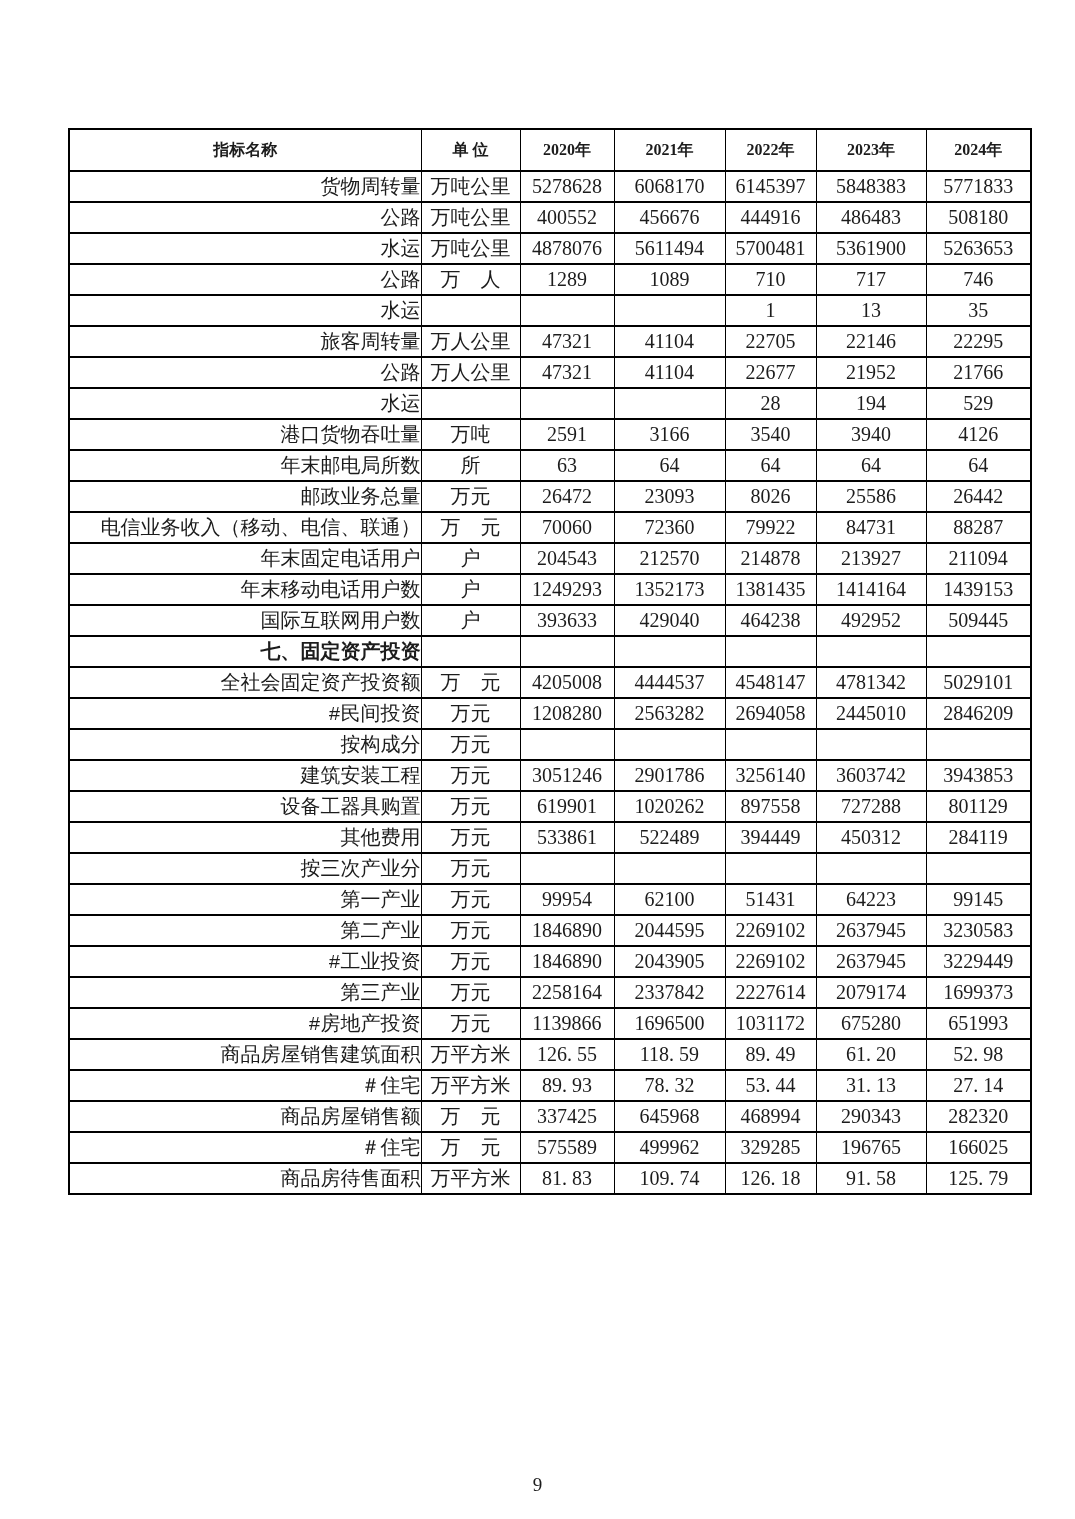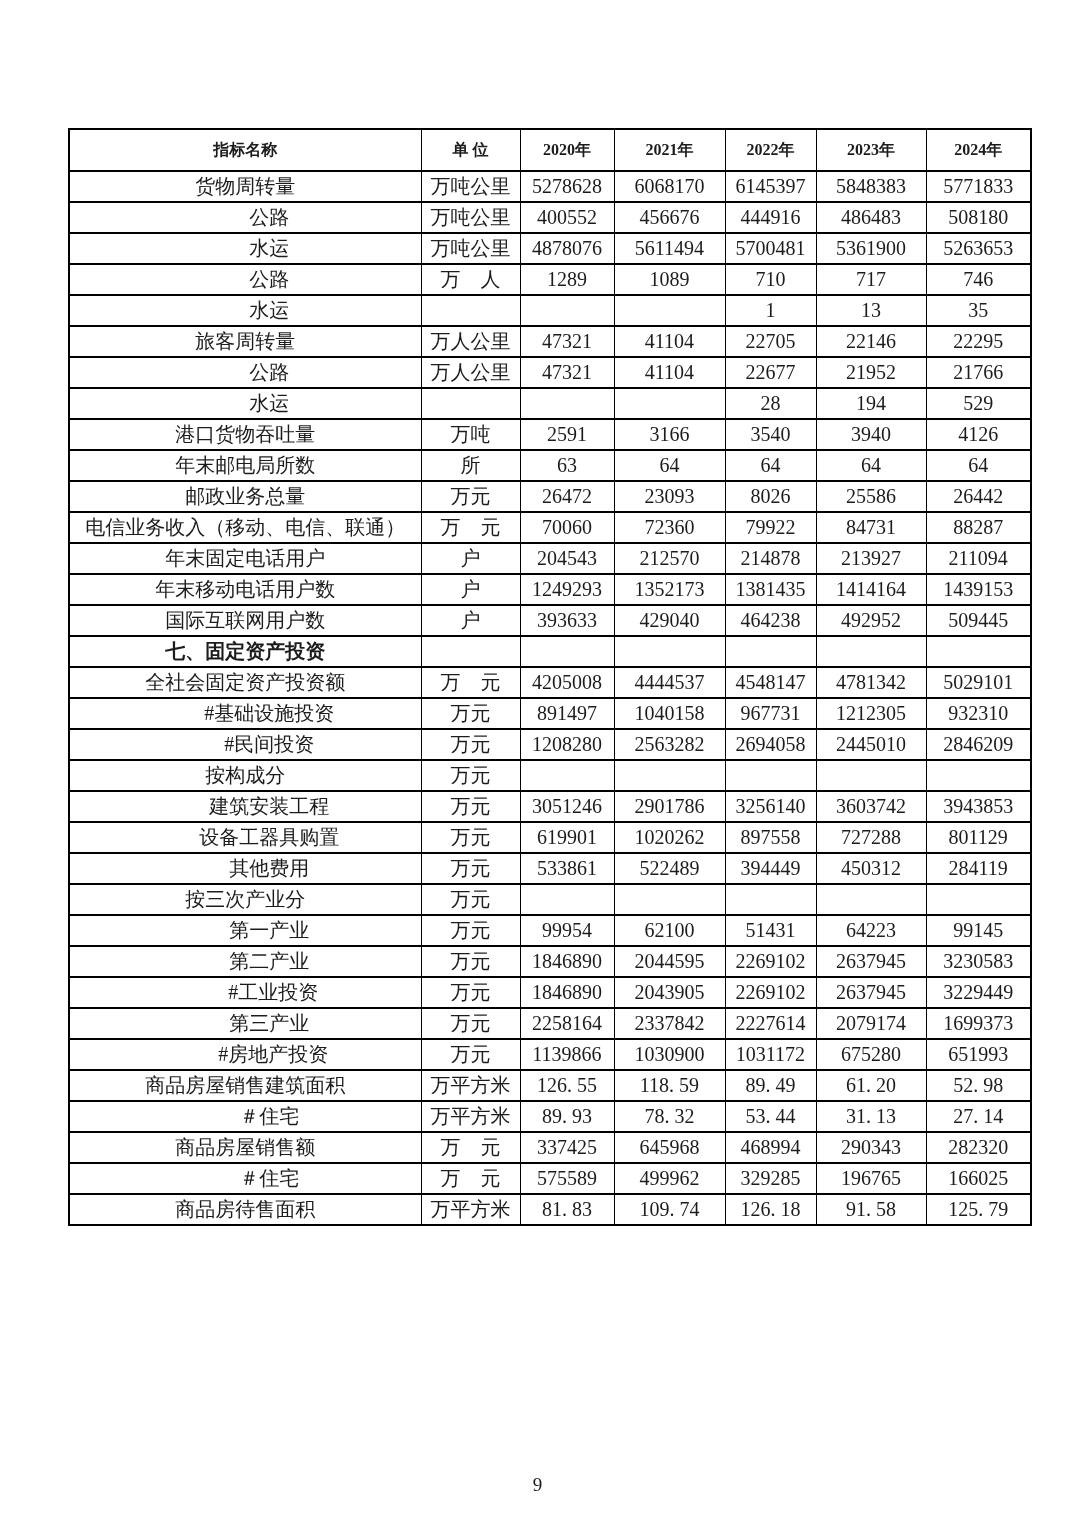--- a/index.html
+++ b/index.html
@@ -39,21 +39,21 @@
     height: 40px;
     font-weight: bold;
     text-align: center;
     vertical-align: middle;
     font-size: 16px;
   }
   table.stats tbody td {
     height: 29px;
     vertical-align: middle;
   }
-  td.c-name { text-align: center; padding-left: 6px; }
+  td.c-name { text-align: right; padding-left: 6px; font-family: Liberation Mono, monospace; }
   td.c-name.indent-1 { padding-left: 48px; }
   td.c-name.indent-2 { padding-left: 56px; }
   td.c-unit { text-align: center; }
   td.c-val  { text-align: center; }
   tr.bold-row td { font-weight: bold; margin-top: 14px; }
   .page-number {
     position: absolute;
     left: 0;
     width: 1075px;
     top: 1474px;
@@ -236,29 +236,20 @@
         <tr>
           <td class="c-name indent-0">全社会固定资产投资额</td>
           <td class="c-unit">万　元</td>
           <td class="c-val">4205008</td>
           <td class="c-val">4444537</td>
           <td class="c-val">4548147</td>
           <td class="c-val">4781342</td>
           <td class="c-val">5029101</td>
         </tr>
         <tr>
-          <td class="c-name indent-1">#基础设施投资</td>
-          <td class="c-unit">万元</td>
-          <td class="c-val">891497</td>
-          <td class="c-val">1040158</td>
-          <td class="c-val">967731</td>
-          <td class="c-val">1212305</td>
-          <td class="c-val">932310</td>
-        </tr>
-        <tr>
           <td class="c-name indent-1">#民间投资</td>
           <td class="c-unit">万元</td>
           <td class="c-val">1208280</td>
           <td class="c-val">2563282</td>
           <td class="c-val">2694058</td>
           <td class="c-val">2445010</td>
           <td class="c-val">2846209</td>
         </tr>
         <tr>
           <td class="c-name indent-0">按构成分</td>
@@ -338,21 +329,21 @@
           <td class="c-val">2258164</td>
           <td class="c-val">2337842</td>
           <td class="c-val">2227614</td>
           <td class="c-val">2079174</td>
           <td class="c-val">1699373</td>
         </tr>
         <tr>
           <td class="c-name indent-2">#房地产投资</td>
           <td class="c-unit">万元</td>
           <td class="c-val">1139866</td>
-          <td class="c-val">1030900</td>
+          <td class="c-val">1696500</td>
           <td class="c-val">1031172</td>
           <td class="c-val">675280</td>
           <td class="c-val">651993</td>
         </tr>
         <tr>
           <td class="c-name indent-0">商品房屋销售建筑面积</td>
           <td class="c-unit">万平方米</td>
           <td class="c-val">126. 55</td>
           <td class="c-val">118. 59</td>
           <td class="c-val">89. 49</td>

